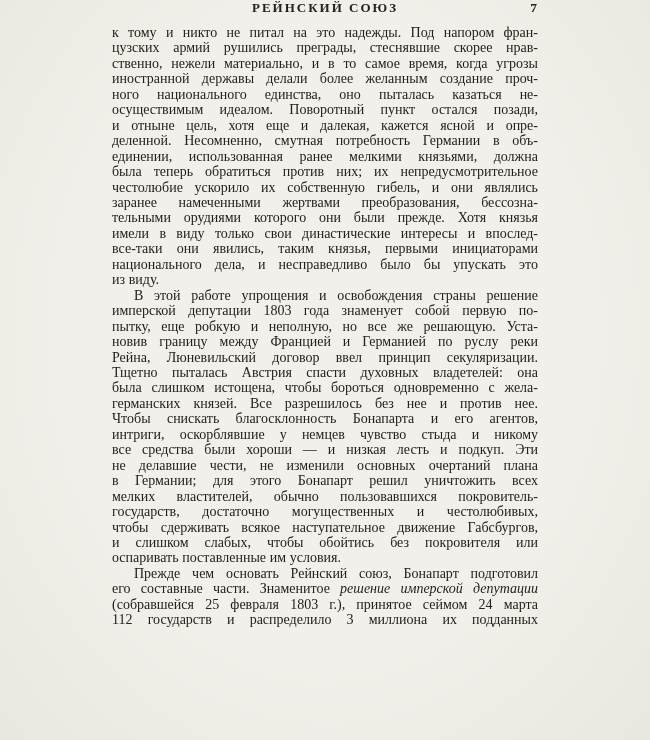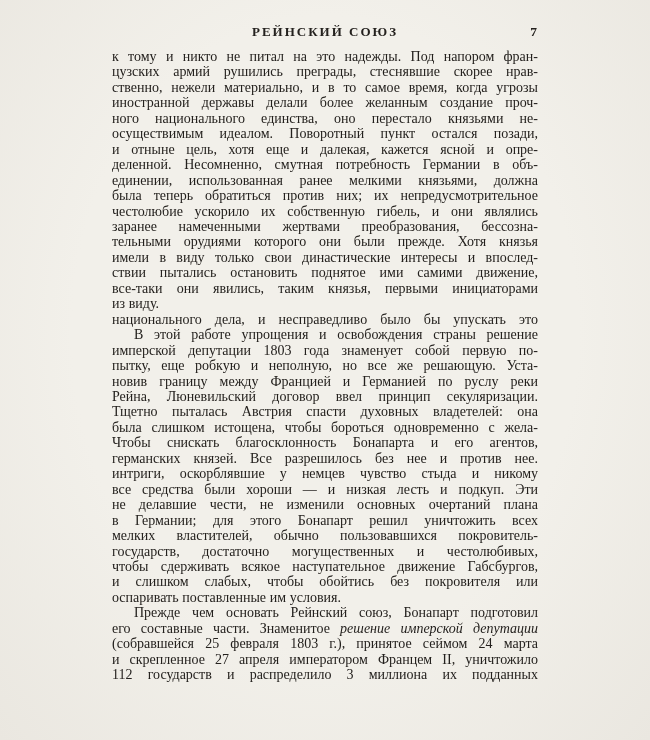--- a/index.html
+++ b/index.html
@@ -11,21 +11,20 @@
     height: 740px;
     background: radial-gradient(ellipse at 50% 45%, #f2f0ea 55%, #eae7e0 100%);
     font-family: "Liberation Serif", "DejaVu Serif", serif;
     color: #24211e;
     overflow: hidden;
   }
   .scan {
     width: 650px;
     height: 740px;
     box-sizing: border-box;
-    padding-top: 24px;
   }
   .page-inner {
     width: 426px;
     margin: 0 auto;
   }
   .running-head {
     position: relative;
     text-align: center;
     font-weight: bold;
     font-size: 13px;
@@ -68,57 +67,55 @@
     <div class="running-head">
       <span class="head-title">РЕЙНСКИЙ СОЮЗ</span>
       <span class="page-number">7</span>
     </div>
     <div class="body-text" id="body-text">
         <div class="paragraph">
           <div class="line">к тому и никто не питал на это надежды. Под напором фран-</div>
           <div class="line">цузских армий рушились преграды, стеснявшие скорее нрав-</div>
           <div class="line">ственно, нежели материально, и в то самое время, когда угрозы</div>
           <div class="line">иностранной державы делали более желанным создание проч-</div>
-          <div class="line">ного национального единства, оно перестало князьями не-</div>
+          <div class="line">ного национального единства, оно пыталась казаться не-</div>
           <div class="line">осуществимым идеалом. Поворотный пункт остался позади,</div>
           <div class="line">и отныне цель, хотя еще и далекая, кажется ясной и опре-</div>
           <div class="line">деленной. Несомненно, смутная потребность Германии в объ-</div>
           <div class="line">единении, использованная ранее мелкими князьями, должна</div>
           <div class="line">была теперь обратиться против них; их непредусмотрительное</div>
           <div class="line">честолюбие ускорило их собственную гибель, и они являлись</div>
           <div class="line">заранее намеченными жертвами преобразования, бессозна-</div>
           <div class="line">тельными орудиями которого они были прежде. Хотя князья</div>
           <div class="line">имели в виду только свои династические интересы и впослед-</div>
-          <div class="line">ствии пытались остановить поднятое ими самими движение,</div>
           <div class="line">все-таки они явились, таким князья, первыми инициаторами</div>
+          <div class="line">национального дела, и несправедливо было бы упускать это</div>
           <div class="line last">из виду.</div>
-          <div class="line">национального дела, и несправедливо было бы упускать это</div>
         </div>
         <div class="paragraph">
           <div class="line indent">В этой работе упрощения и освобождения страны решение</div>
           <div class="line">имперской депутации 1803 года знаменует собой первую по-</div>
           <div class="line">пытку, еще робкую и неполную, но все же решающую. Уста-</div>
           <div class="line">новив границу между Францией и Германией по руслу реки</div>
           <div class="line">Рейна, Люневильский договор ввел принцип секуляризации.</div>
           <div class="line">Тщетно пыталась Австрия спасти духовных владетелей: она</div>
           <div class="line">была слишком истощена, чтобы бороться одновременно с жела-</div>
+          <div class="line">германских князей. Все разрешилось без нее и против нее.</div>
           <div class="line">Чтобы снискать благосклонность Бонапарта и его агентов,</div>
-          <div class="line">германских князей. Все разрешилось без нее и против нее.</div>
           <div class="line">интриги, оскорблявшие у немцев чувство стыда и никому</div>
           <div class="line">все средства были хороши — и низкая лесть и подкуп. Эти</div>
           <div class="line">не делавшие чести, не изменили основных очертаний плана</div>
           <div class="line">в Германии; для этого Бонапарт решил уничтожить всех</div>
           <div class="line">мелких властителей, обычно пользовавшихся покровитель-</div>
           <div class="line">государств, достаточно могущественных и честолюбивых,</div>
           <div class="line">чтобы сдерживать всякое наступательное движение Габсбургов,</div>
           <div class="line">и слишком слабых, чтобы обойтись без покровителя или</div>
           <div class="line last">оспаривать поставленные им условия.</div>
         </div>
         <div class="paragraph">
           <div class="line indent">Прежде чем основать Рейнский союз, Бонапарт подготовил</div>
           <div class="line"><span>его составные части. Знаменитое </span><span class="italic">решение имперской депутации</span></div>
           <div class="line">(собравшейся 25 февраля 1803 г.), принятое сеймом 24 марта</div>
-          <div class="line">и скрепленное 27 апреля императором Францем II, уничтожило</div>
           <div class="line">112 государств и распределило 3 миллиона их подданных</div>
         </div>
       </div>
   </div>
 </div>
 
 </body></html>

